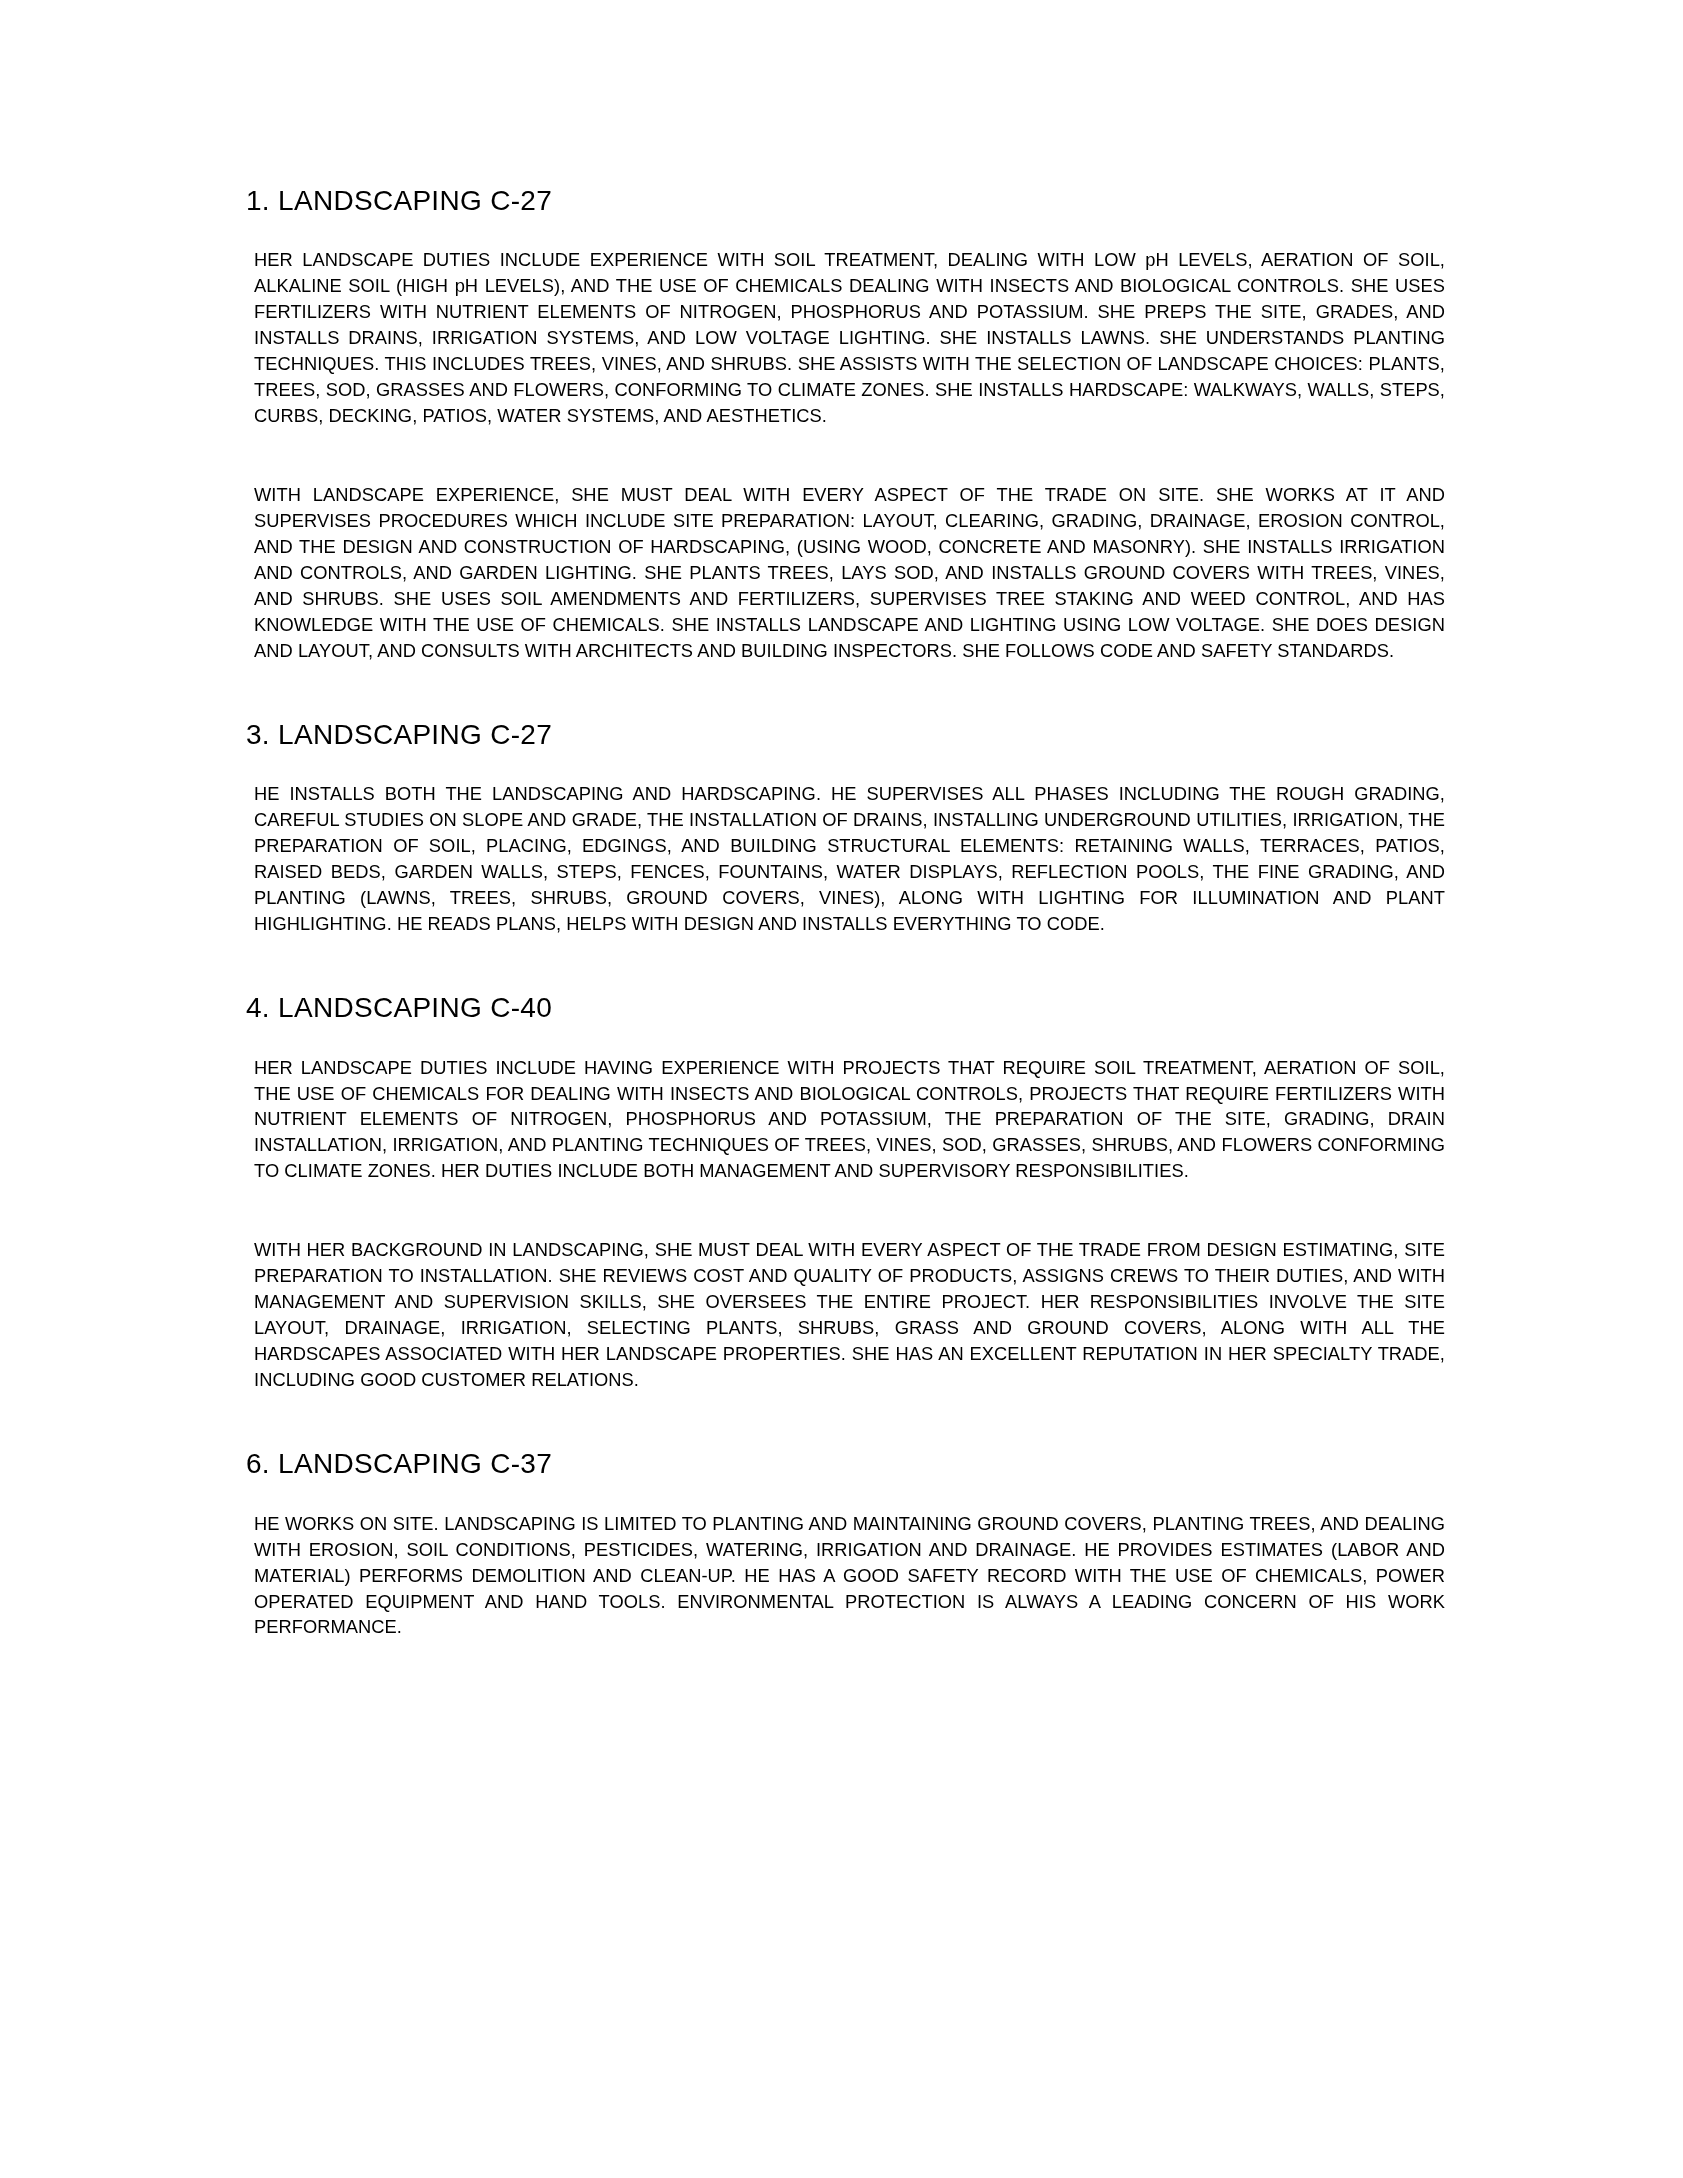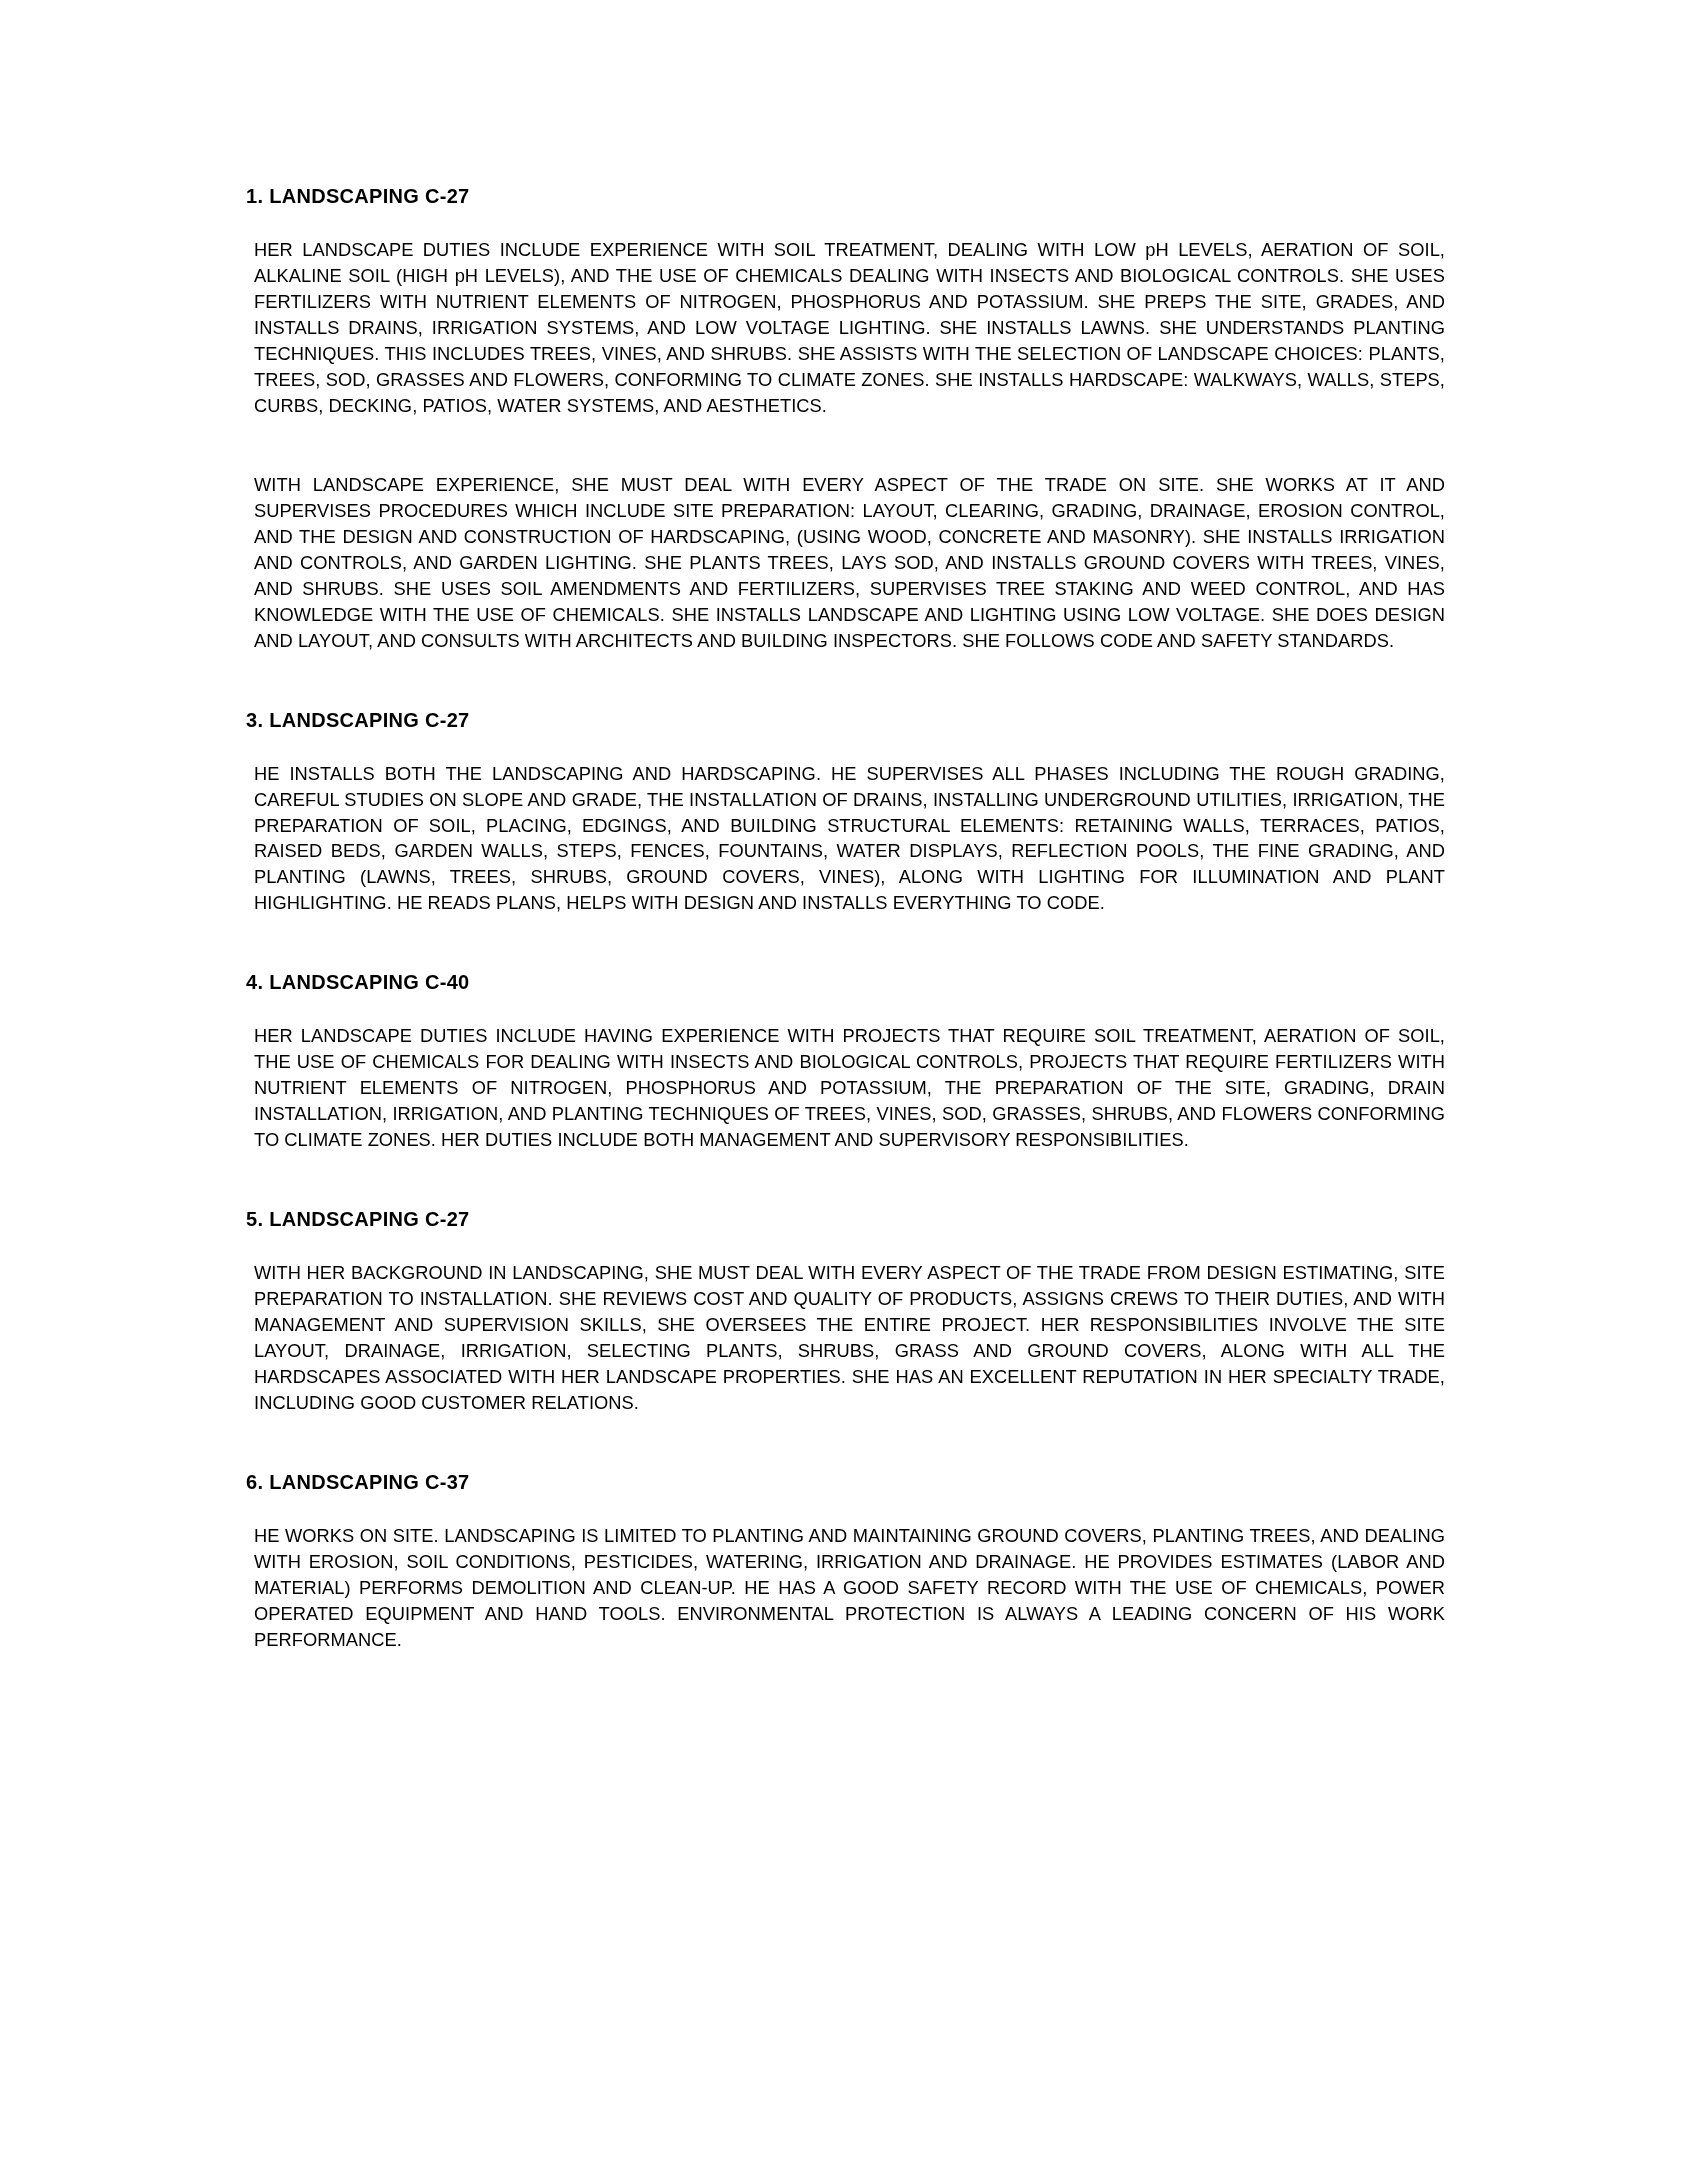--- a/index.html
+++ b/index.html
@@ -22,22 +22,22 @@
     padding: 183px 230px 0 246px;
     background: #ffffff;
   }
   .section {
     margin: 0 0 53px 0;
   }
   .section:last-child {
     margin-bottom: 0;
   }
   .section-heading {
-    font-size: 20px;
-    font-weight: 700;
+    font-size: 28px;
+    font-weight: 400;
     letter-spacing: 0.3px;
     line-height: 1.3;
     margin: 0 0 28px 0;
     color: #000;
   }
   .section-body {
     font-size: 18.3px;
     line-height: 1.42;
     text-align: justify;
     text-justify: inter-word;
@@ -65,21 +65,20 @@
     <h2 class="section-heading">3. LANDSCAPING  C-27</h2>
     <p class="section-body">HE INSTALLS BOTH THE LANDSCAPING AND HARDSCAPING. HE SUPERVISES ALL PHASES INCLUDING THE ROUGH GRADING, CAREFUL STUDIES ON SLOPE AND GRADE, THE INSTALLATION OF DRAINS, INSTALLING UNDERGROUND UTILITIES, IRRIGATION, THE PREPARATION OF SOIL, PLACING, EDGINGS, AND BUILDING STRUCTURAL ELEMENTS: RETAINING WALLS, TERRACES, PATIOS, RAISED BEDS, GARDEN WALLS, STEPS, FENCES, FOUNTAINS, WATER DISPLAYS, REFLECTION POOLS, THE FINE  GRADING, AND PLANTING (LAWNS, TREES, SHRUBS, GROUND COVERS, VINES), ALONG WITH LIGHTING FOR ILLUMINATION AND PLANT HIGHLIGHTING. HE READS PLANS, HELPS WITH DESIGN AND INSTALLS EVERYTHING TO CODE.</p>
   </div>
 
   <div class="section">
     <h2 class="section-heading">4. LANDSCAPING  C-40</h2>
     <p class="section-body">HER LANDSCAPE DUTIES INCLUDE HAVING EXPERIENCE WITH PROJECTS THAT REQUIRE SOIL TREATMENT, AERATION OF SOIL, THE USE OF CHEMICALS FOR DEALING WITH INSECTS AND BIOLOGICAL CONTROLS, PROJECTS THAT REQUIRE FERTILIZERS WITH NUTRIENT ELEMENTS OF NITROGEN, PHOSPHORUS AND POTASSIUM, THE PREPARATION OF THE SITE, GRADING, DRAIN INSTALLATION, IRRIGATION, AND PLANTING TECHNIQUES OF TREES, VINES, SOD, GRASSES, SHRUBS, AND FLOWERS CONFORMING TO CLIMATE ZONES. HER DUTIES INCLUDE BOTH MANAGEMENT AND SUPERVISORY RESPONSIBILITIES.</p>
   </div>
 
   <div class="section">
-    <h2 class="section-heading">5. LANDSCAPING  C-27</h2>
     <p class="section-body">WITH HER BACKGROUND IN LANDSCAPING, SHE MUST DEAL WITH EVERY ASPECT OF THE TRADE FROM DESIGN ESTIMATING, SITE PREPARATION TO INSTALLATION. SHE REVIEWS COST AND QUALITY OF PRODUCTS, ASSIGNS CREWS TO THEIR DUTIES, AND WITH MANAGEMENT AND SUPERVISION SKILLS, SHE OVERSEES THE ENTIRE PROJECT. HER RESPONSIBILITIES INVOLVE THE SITE LAYOUT, DRAINAGE, IRRIGATION, SELECTING PLANTS, SHRUBS, GRASS AND GROUND COVERS, ALONG WITH ALL THE HARDSCAPES ASSOCIATED WITH HER LANDSCAPE PROPERTIES. SHE HAS AN EXCELLENT REPUTATION IN HER SPECIALTY TRADE, INCLUDING GOOD CUSTOMER RELATIONS.</p>
   </div>
 
   <div class="section">
     <h2 class="section-heading">6. LANDSCAPING  C-37</h2>
     <p class="section-body">HE WORKS ON SITE. LANDSCAPING IS LIMITED TO PLANTING AND MAINTAINING GROUND COVERS, PLANTING TREES, AND DEALING WITH EROSION, SOIL CONDITIONS, PESTICIDES, WATERING, IRRIGATION AND DRAINAGE. HE PROVIDES ESTIMATES (LABOR AND MATERIAL) PERFORMS DEMOLITION AND CLEAN-UP. HE HAS A GOOD SAFETY RECORD WITH THE USE OF CHEMICALS, POWER OPERATED EQUIPMENT AND HAND TOOLS. ENVIRONMENTAL PROTECTION IS ALWAYS A LEADING CONCERN OF HIS WORK PERFORMANCE.</p>
   </div>
 
 </div>
 

